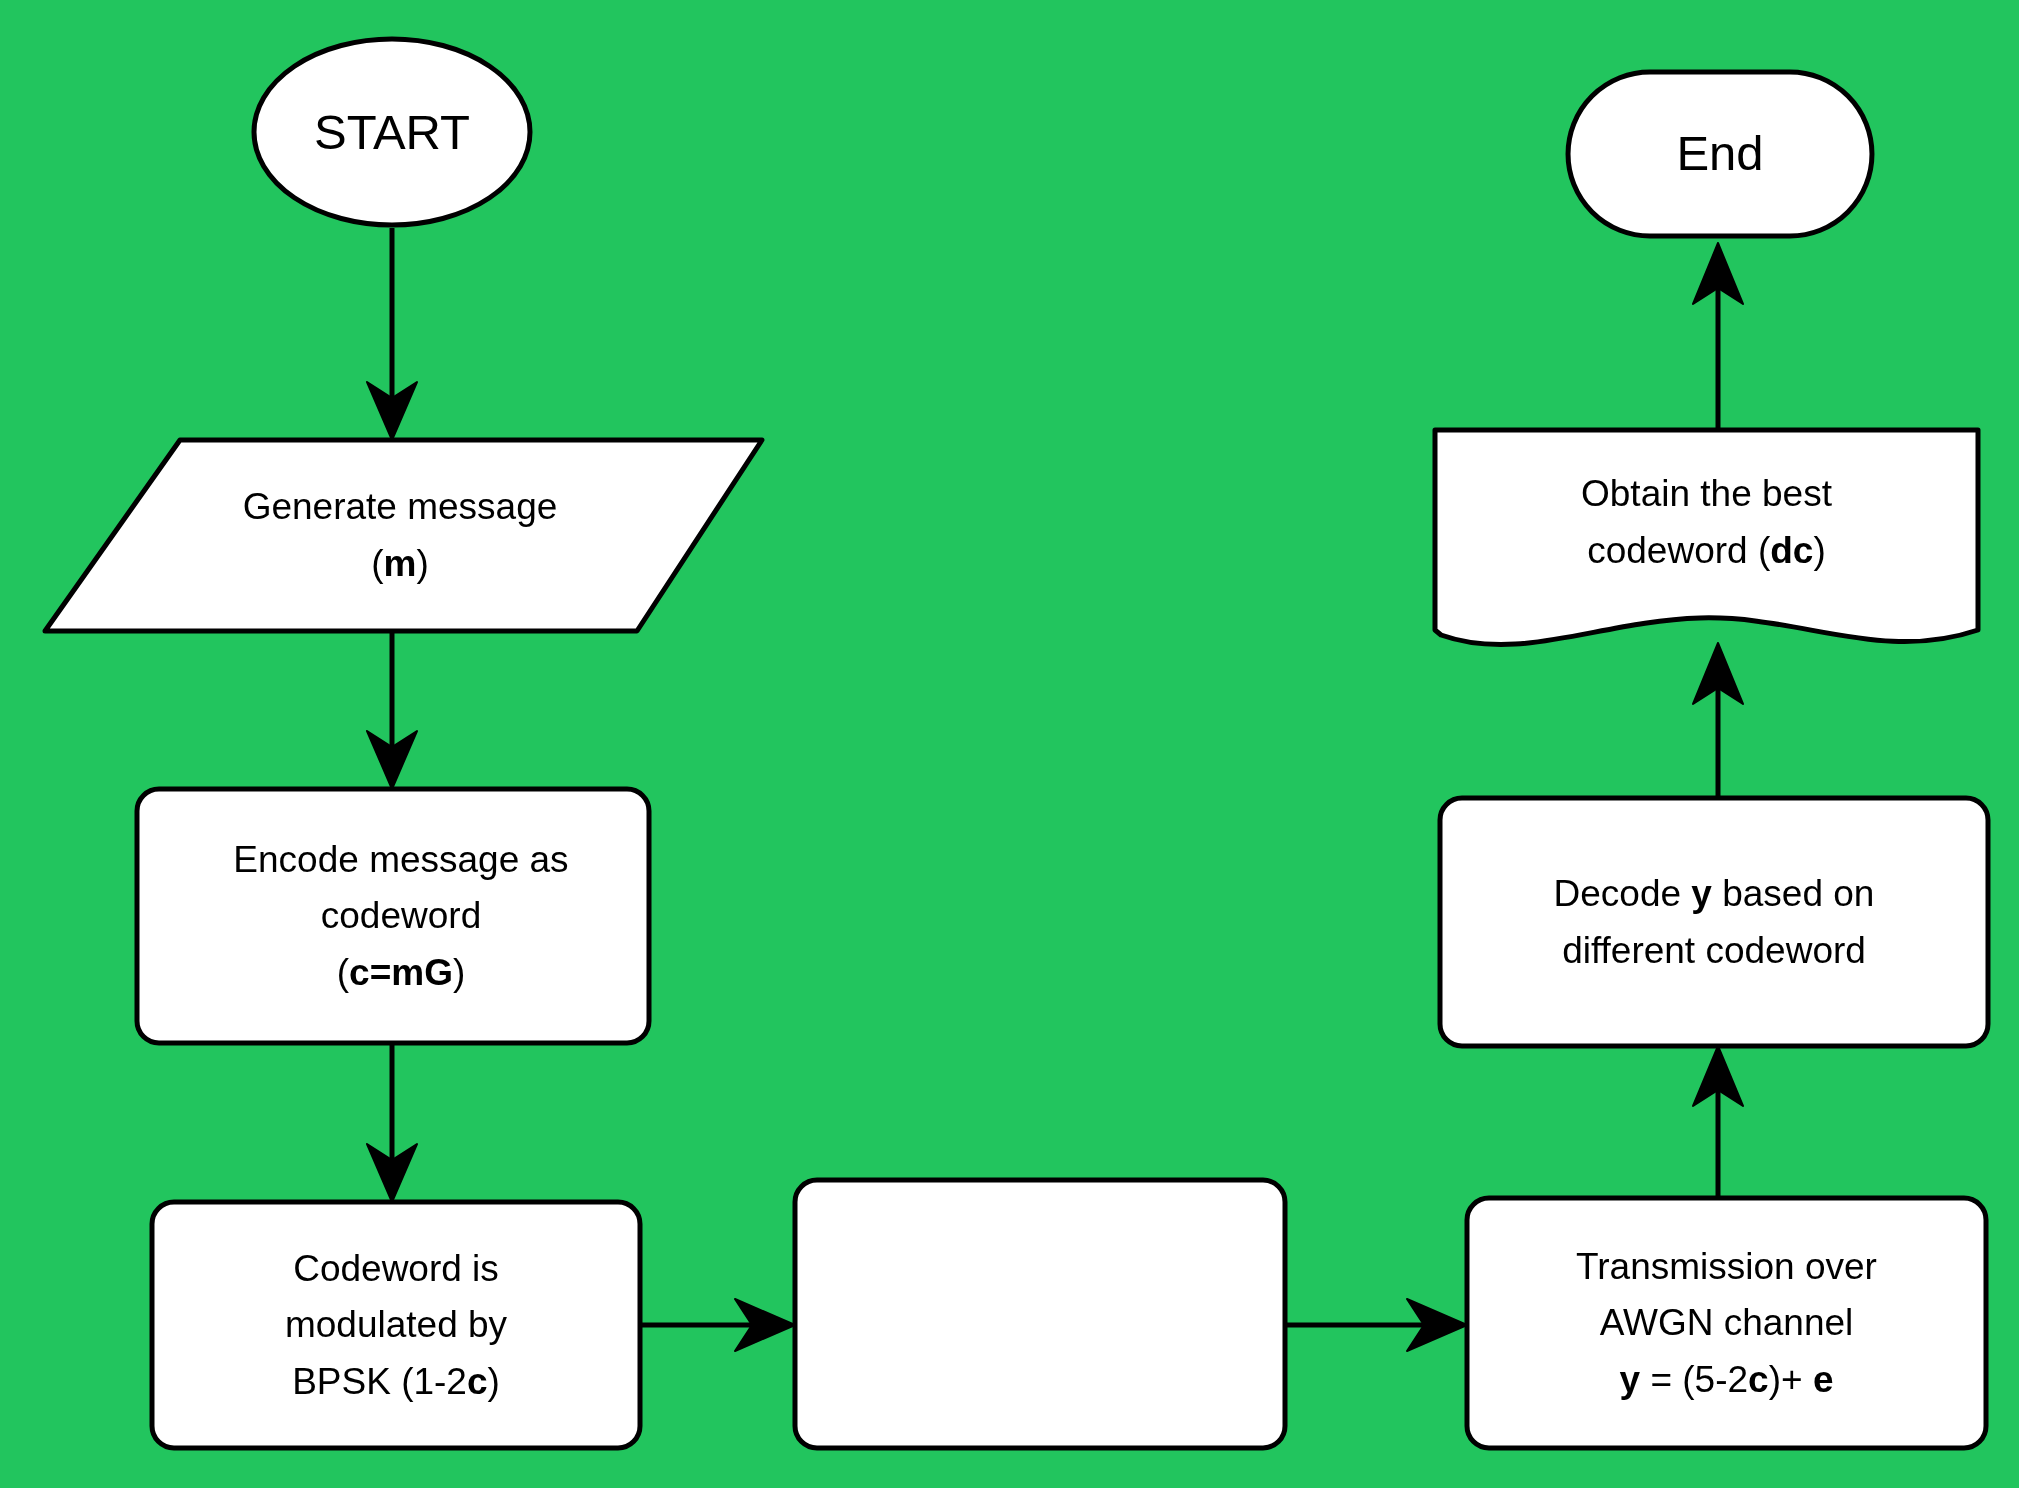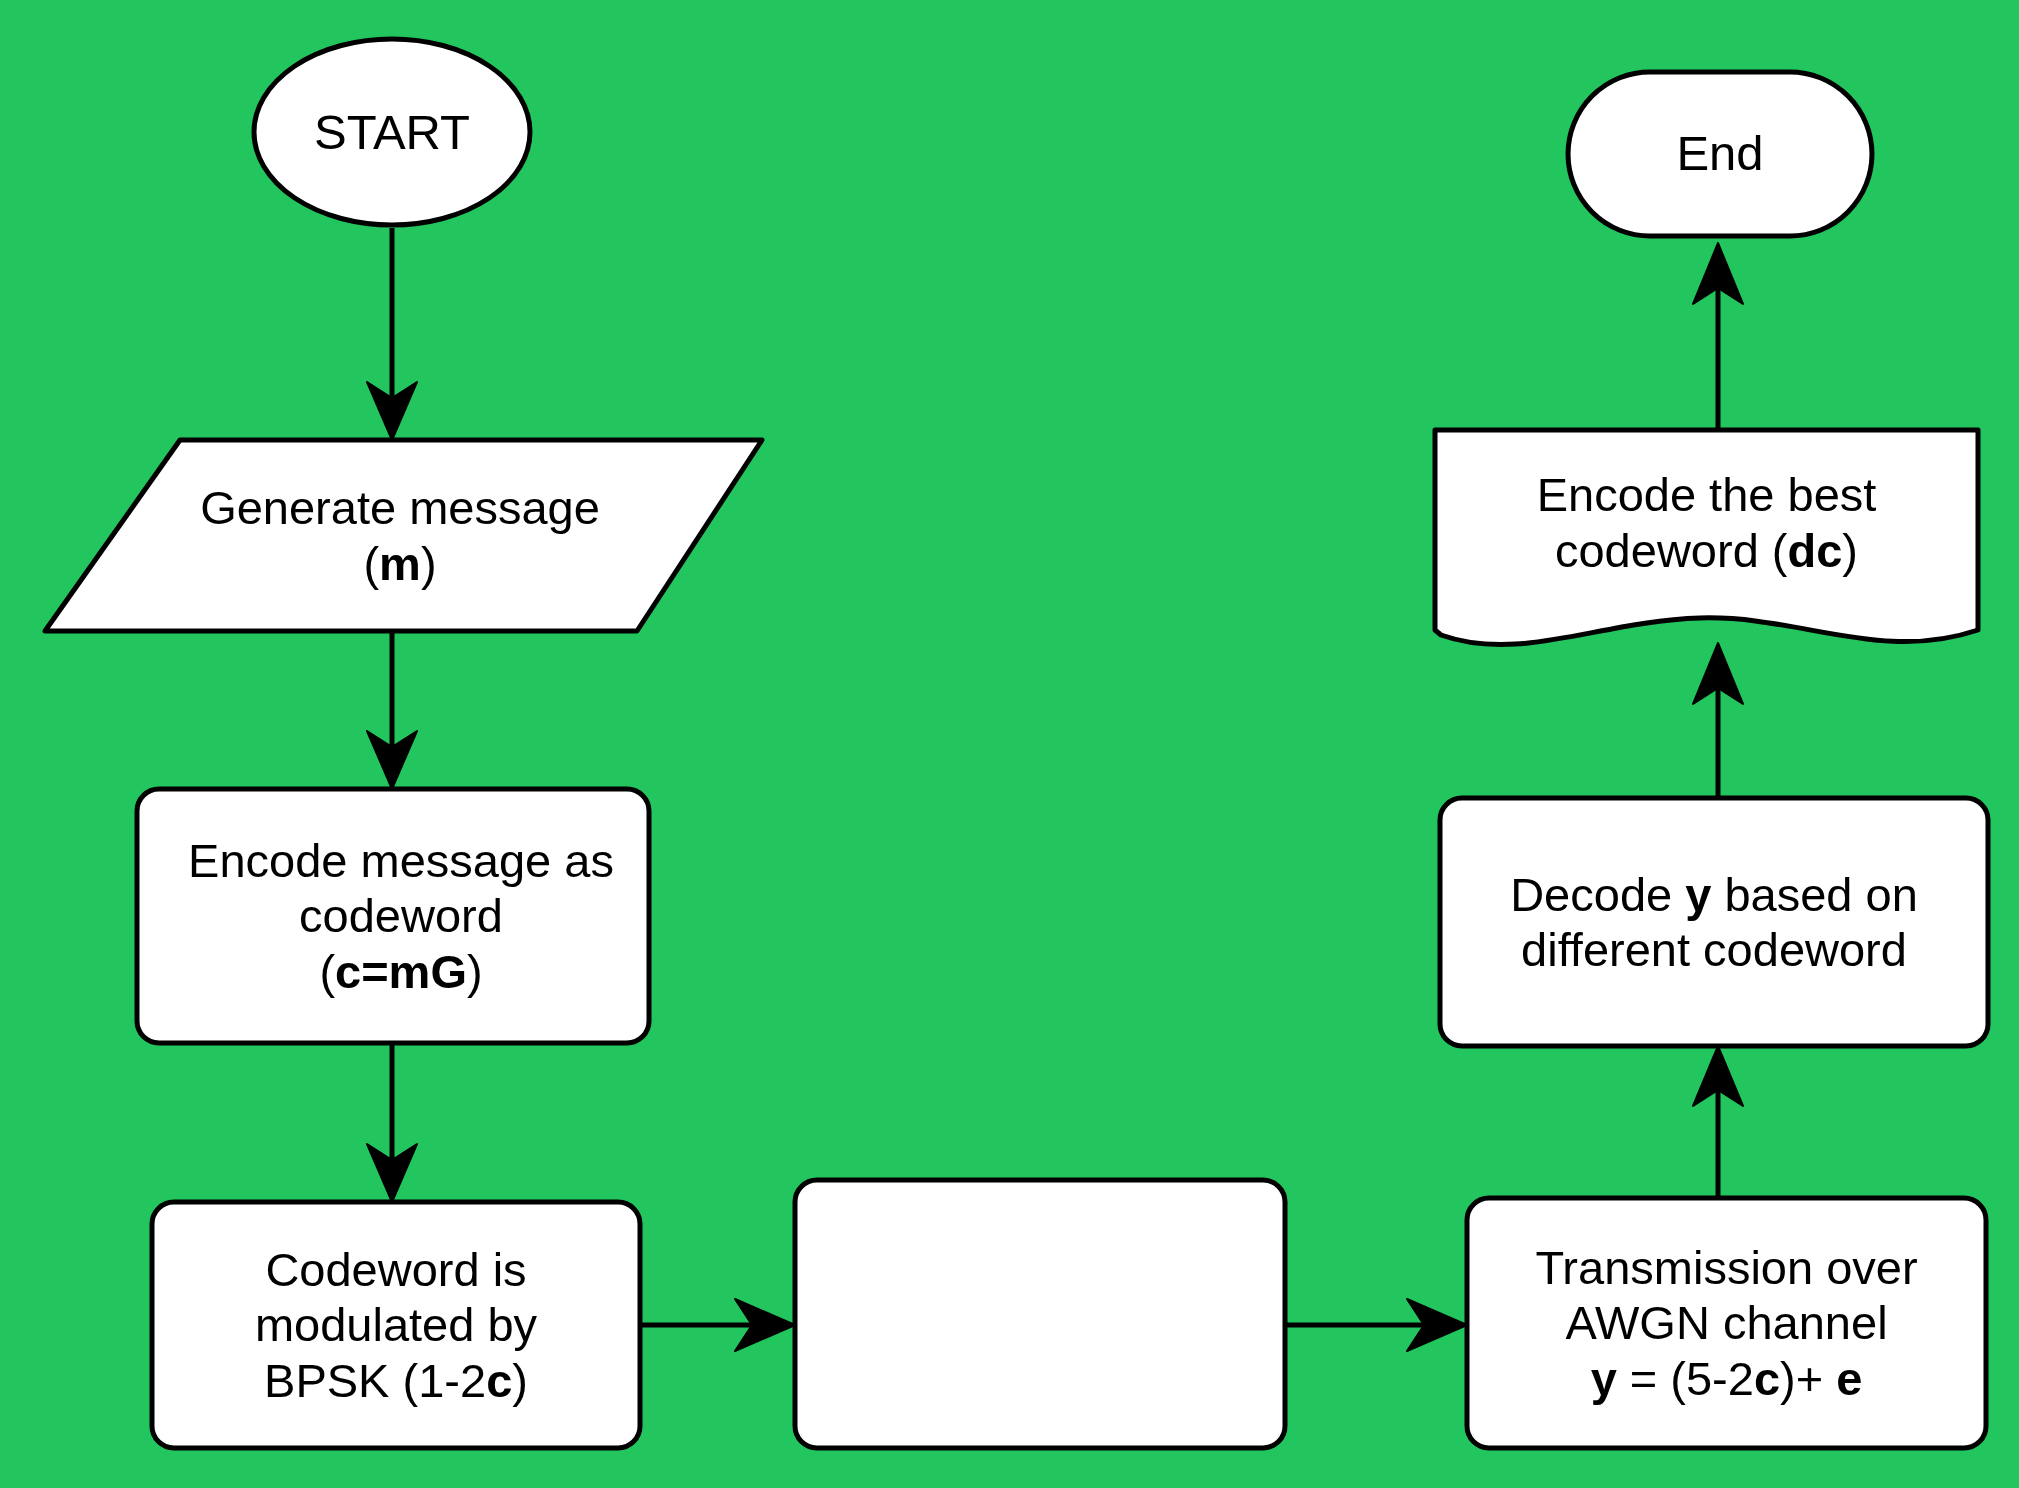--- a/index.html
+++ b/index.html
@@ -53,21 +53,21 @@
     font-family: "Liberation Sans", sans-serif;
     line-height: 1.18;
     pointer-events: none;
   }
   .node-text .ln {
     display: block;
     white-space: nowrap;
   }
   .t-start   { font-size: 49px; }
   .t-end     { font-size: 49px; }
-  .t-body    { font-size: 47px; }
+  .t-body    { font-size: 37px; gap: 13px; }
   b { font-weight: bold; }
 </style>
 </head>
 <body>
 
 <div id="canvas">
 
   <svg id="flow-svg" viewBox="0 0 2019 1488">
 
     <ellipse class="shape-outline" cx="392" cy="132" rx="138" ry="93"></ellipse>
@@ -168,21 +168,21 @@
     <span class="ln">AWGN channel</span>
     <span class="ln"><b>y</b><span> = (5-2</span><b>c</b><span>)+ </span><b>e</b></span>
   </div>
 
   <div class="node-text t-body" style="left:1440px; top:798px; width:548px; height:248px;">
     <span class="ln"><span>Decode </span><b>y</b><span> based on</span></span>
     <span class="ln">different codeword</span>
   </div>
 
   <div class="node-text t-body" style="left:1435px; top:430px; width:543px; height:185px;">
-    <span class="ln">Encode the best</span>
+    <span class="ln">Obtain the best</span>
     <span class="ln"><span>codeword (</span><b>dc</b><span>)</span></span>
   </div>
 
   <div class="node-text t-end" style="left:1610px; top:72px; width:220px; height:164px;">
     <span class="ln">End</span>
   </div>
 
 </div>
 
 </body></html>

